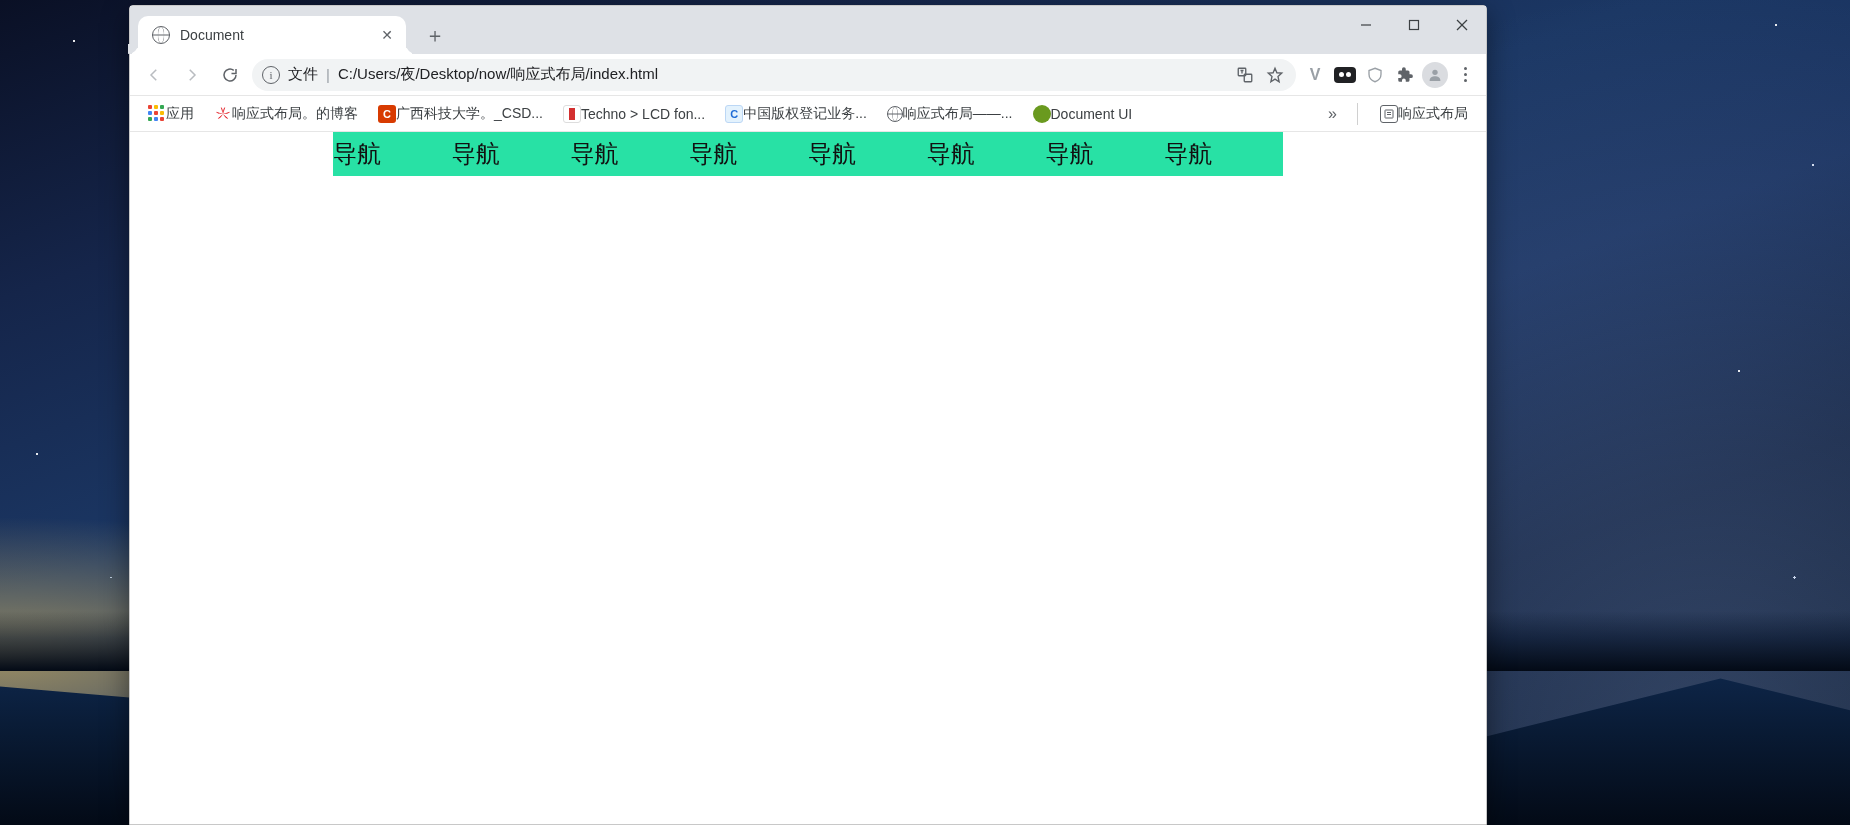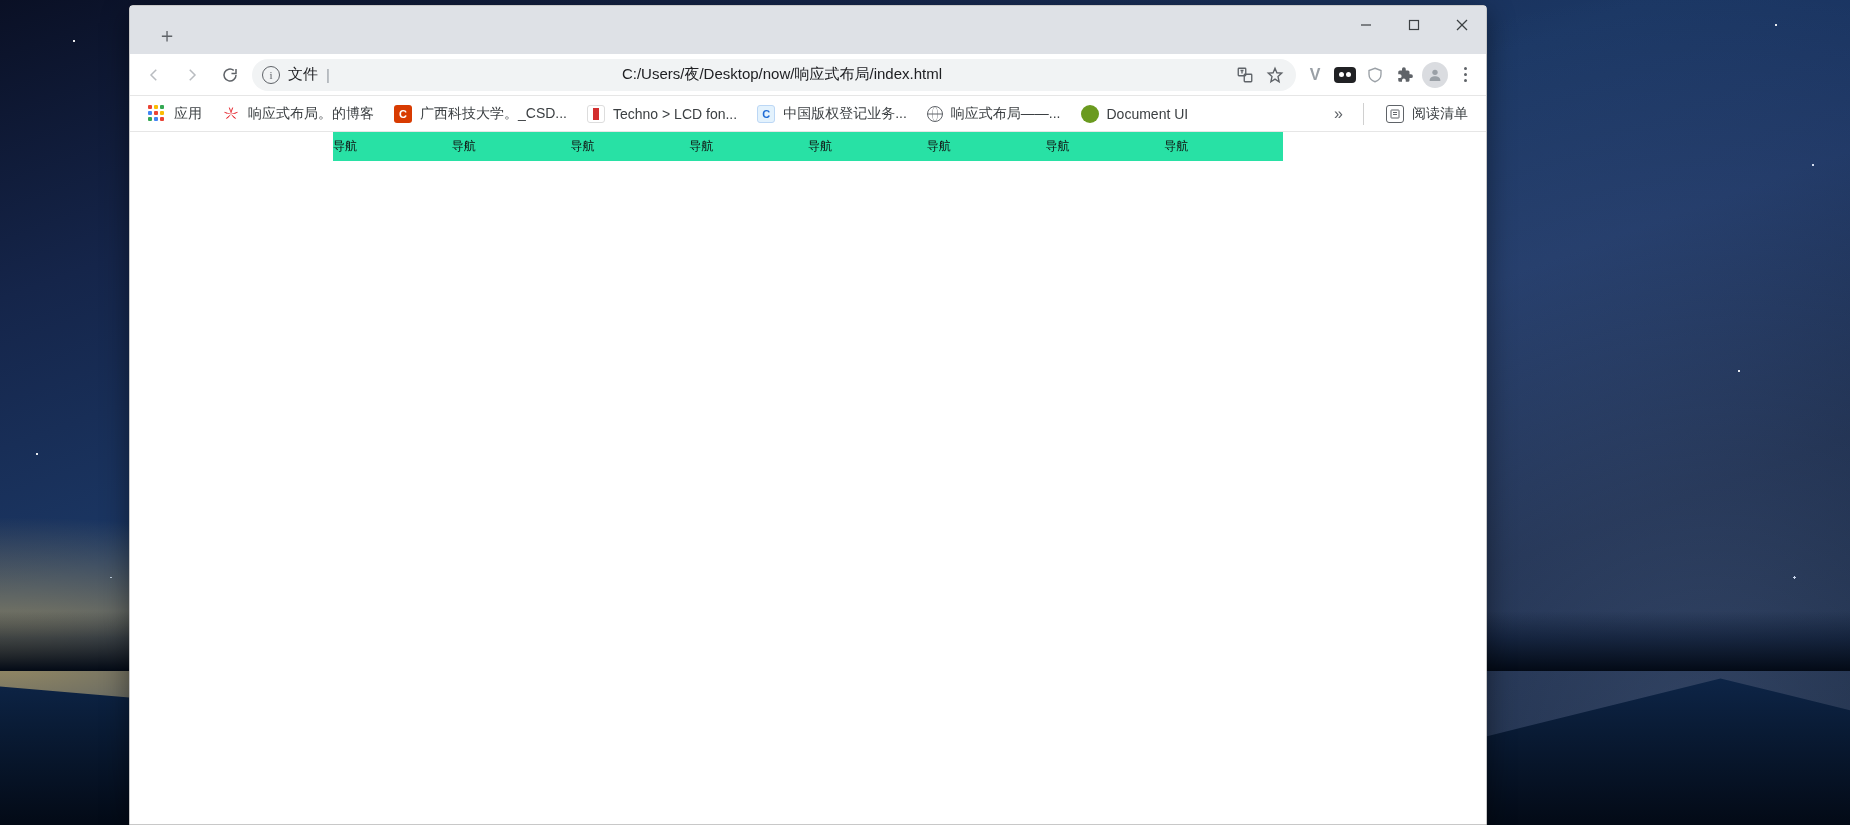--- a/index.html
+++ b/index.html
@@ -76,50 +76,55 @@
 
   .ext-row{display:flex;align-items:center;gap:4px;}
   .ext{width:26px;height:26px;display:flex;align-items:center;justify-content:center;}
   .avatar{width:26px;height:26px;border-radius:50%;background:#dadce0;display:flex;align-items:center;justify-content:center;}
   .avatar svg{width:16px;height:16px;fill:#9aa0a6;}
   .dots{display:flex;flex-direction:column;gap:3px;align-items:center;justify-content:center;width:26px;height:26px;}
   .dots span{width:3px;height:3px;background:#5f6368;border-radius:50%;}
 
   
   .bookmarks{height:36px;background:#fff;border-bottom:1px solid #e6e6e6;display:flex;align-items:center;gap:4px;padding:0 10px;font-size:14px;color:#3c4043;}
-  .bm{display:flex;align-items:center;gap:8px;padding:4px 8px;border-radius:4px;white-space:nowrap;}
+  .bm{display:flex;align-items:center;padding:4px 8px;border-radius:4px;white-space:nowrap;}
   .bm .fav{width:18px;height:18px;flex:0 0 auto;border-radius:3px;display:flex;align-items:center;justify-content:center;font-size:11px;font-weight:700;color:#fff;}
   .bm-more{margin-left:auto;display:flex;align-items:center;gap:8px;}
   .bmdiv{width:1px;height:22px;background:#d0d0d0;margin:0 6px;}
   .read .fav{background:#fff;border:1.5px solid #5f6368;}
 
   .apps-icon{width:18px;height:18px;display:grid;grid-template:repeat(3,4px)/repeat(3,4px);gap:2px;}
   .apps-icon span{width:4px;height:4px;border-radius:1px;}
   .apps-icon span:nth-child(1){background:#ea4335}.apps-icon span:nth-child(2){background:#fbbc04}
   .apps-icon span:nth-child(3){background:#34a853}.apps-icon span:nth-child(4){background:#4285f4}
   .apps-icon span:nth-child(5){background:#ea4335}.apps-icon span:nth-child(6){background:#fbbc04}
   .apps-icon span:nth-child(7){background:#34a853}.apps-icon span:nth-child(8){background:#4285f4}
   .apps-icon span:nth-child(9){background:#ea4335}
 
   
   .viewport{flex:1;background:#fff;overflow:auto;}
   .page-nav{width:950px;margin:0 auto;background:#28e1a5;display:flex;}
-  .page-nav li{list-style:none;flex:0 0 12.5%;padding:6px 0 6px 0;font-size:12px;color:#111;}
+  .page-nav li{list-style:none;flex:0 0 12.5%;padding:6px 0 6px 0;font-size:24px;color:#111;}
 </style>
 </head>
 <body>
 
 <div class="desktop">
   <div class="horizon"></div>
   <div class="mountain"></div>
 </div>
 
 <div class="window">
 
   <div class="tabstrip">
+    <div class="tab">
+      <span class="globe"></span>
+      <span class="title">Document</span>
+      <span class="x">✕</span>
+    </div>
     <div class="newtab">＋</div>
 
     <div class="wincontrols">
       <div class="winbtn">
         <svg viewBox="0 0 12 12">
             <line x1="1" y1="6" x2="11" y2="6"></line>
           </svg>
       </div>
       <div class="winbtn">
         <svg viewBox="0 0 12 12">
@@ -150,21 +155,21 @@
       <svg viewBox="0 0 24 24">
           <path d="M20 12a8 8 0 1 1-3-6.2"></path>
           <polyline points="20 4 20 10 14 10"></polyline>
         </svg>
     </div>
 
     <div class="omnibox">
       <span class="info">i</span>
       <span>文件</span>
       <span class="sep">|</span>
-      <span style="flex:1;white-space:nowrap;overflow:hidden;text-overflow:ellipsis;text-align:center;">C:/Users/夜/Desktop/now/响应式布局/index.html</span>
+      <span style="flex:1;white-space:nowrap;overflow:hidden;text-overflow:ellipsis;">C:/Users/夜/Desktop/now/响应式布局/index.html</span>
       <span class="obi">
         <svg viewBox="0 0 24 24" fill="none" stroke="#5f6368" stroke-width="1.8">
             <rect x="3" y="3" width="10" height="10" rx="1"></rect>
             <rect x="11" y="11" width="10" height="10" rx="1"></rect>
             <path d="M6 6h4M8 6v4"></path>
           </svg>
       </span>
       <span class="obi">
         <svg viewBox="0 0 24 24" fill="none" stroke="#5f6368" stroke-width="1.8">
             <polygon points="12 3 14.5 9 21 9.5 16 14 17.5 21 12 17.5 6.5 21 8 14 3 9.5 9.5 9 12 3"></polygon>
@@ -256,21 +261,21 @@
       <span style="font-size:16px;color:#5f6368;padding:4px 6px;">»</span>
       <span class="bmdiv"></span>
       <div class="bm read">
         <span class="fav">
           <svg viewBox="0 0 24 24" width="12" height="12" fill="none" stroke="#5f6368" stroke-width="2">
               <rect x="4" y="4" width="16" height="16" rx="1"></rect>
               <line x1="8" y1="9" x2="16" y2="9"></line>
               <line x1="8" y1="13" x2="16" y2="13"></line>
             </svg>
         </span>
-        <span>阅读清单</span>
+        <span>响应式布局</span>
       </div>
     </div>
   </div>
 
   <div class="viewport">
     <ul class="page-nav">
       <li>导航</li>
       <li>导航</li>
       <li>导航</li>
       <li>导航</li>

